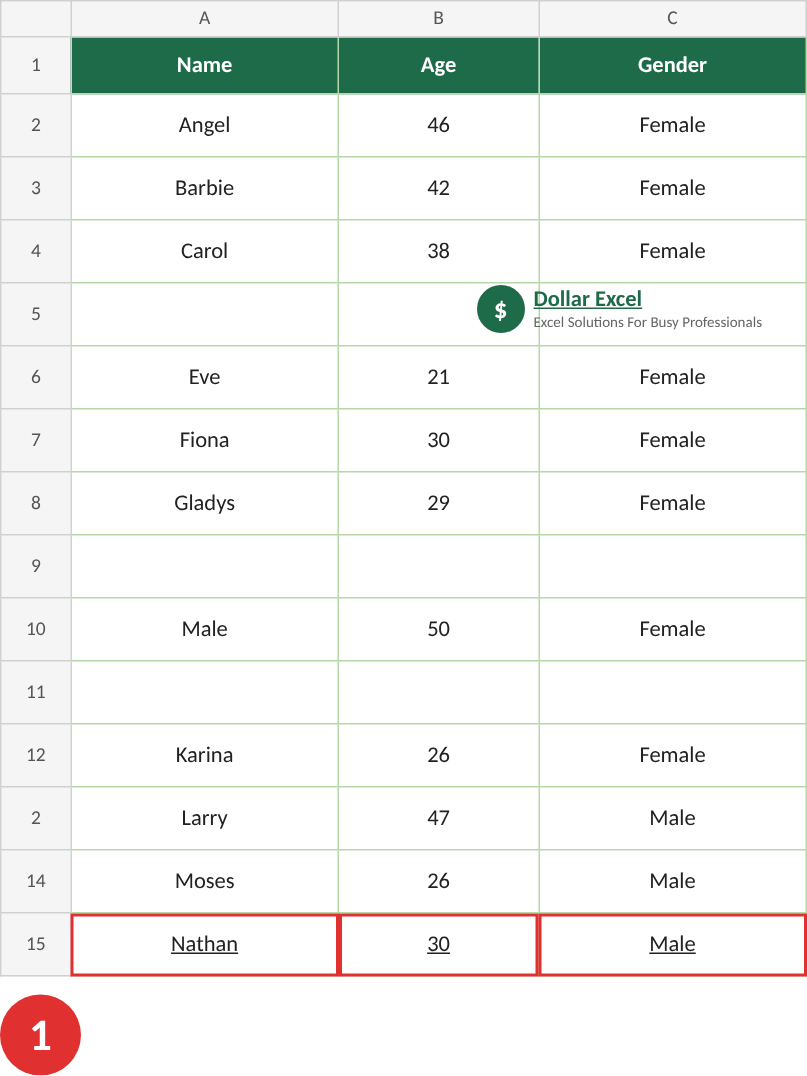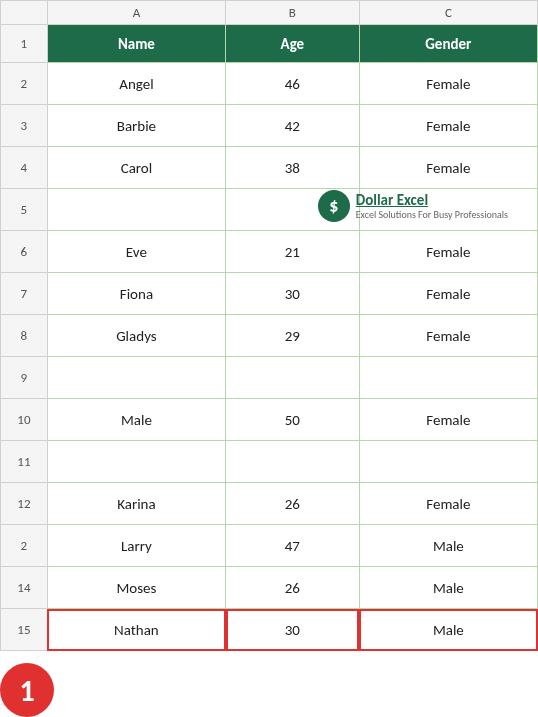--- a/index.html
+++ b/index.html
@@ -65,20 +65,21 @@
       height: 38px;
     }
 
     td.cell.empty-cell {
       height: 42px;
     }
 
     tr.selected-row td.cell {
       outline: 2px solid #e03030;
       outline-offset: -2px;
+      text-decoration: underline;
     }
 
     
     .badge-1 {
       position: absolute;
       bottom: 0px;
       left: 0px;
       width: 54px;
       height: 54px;
       background: #e03030;

